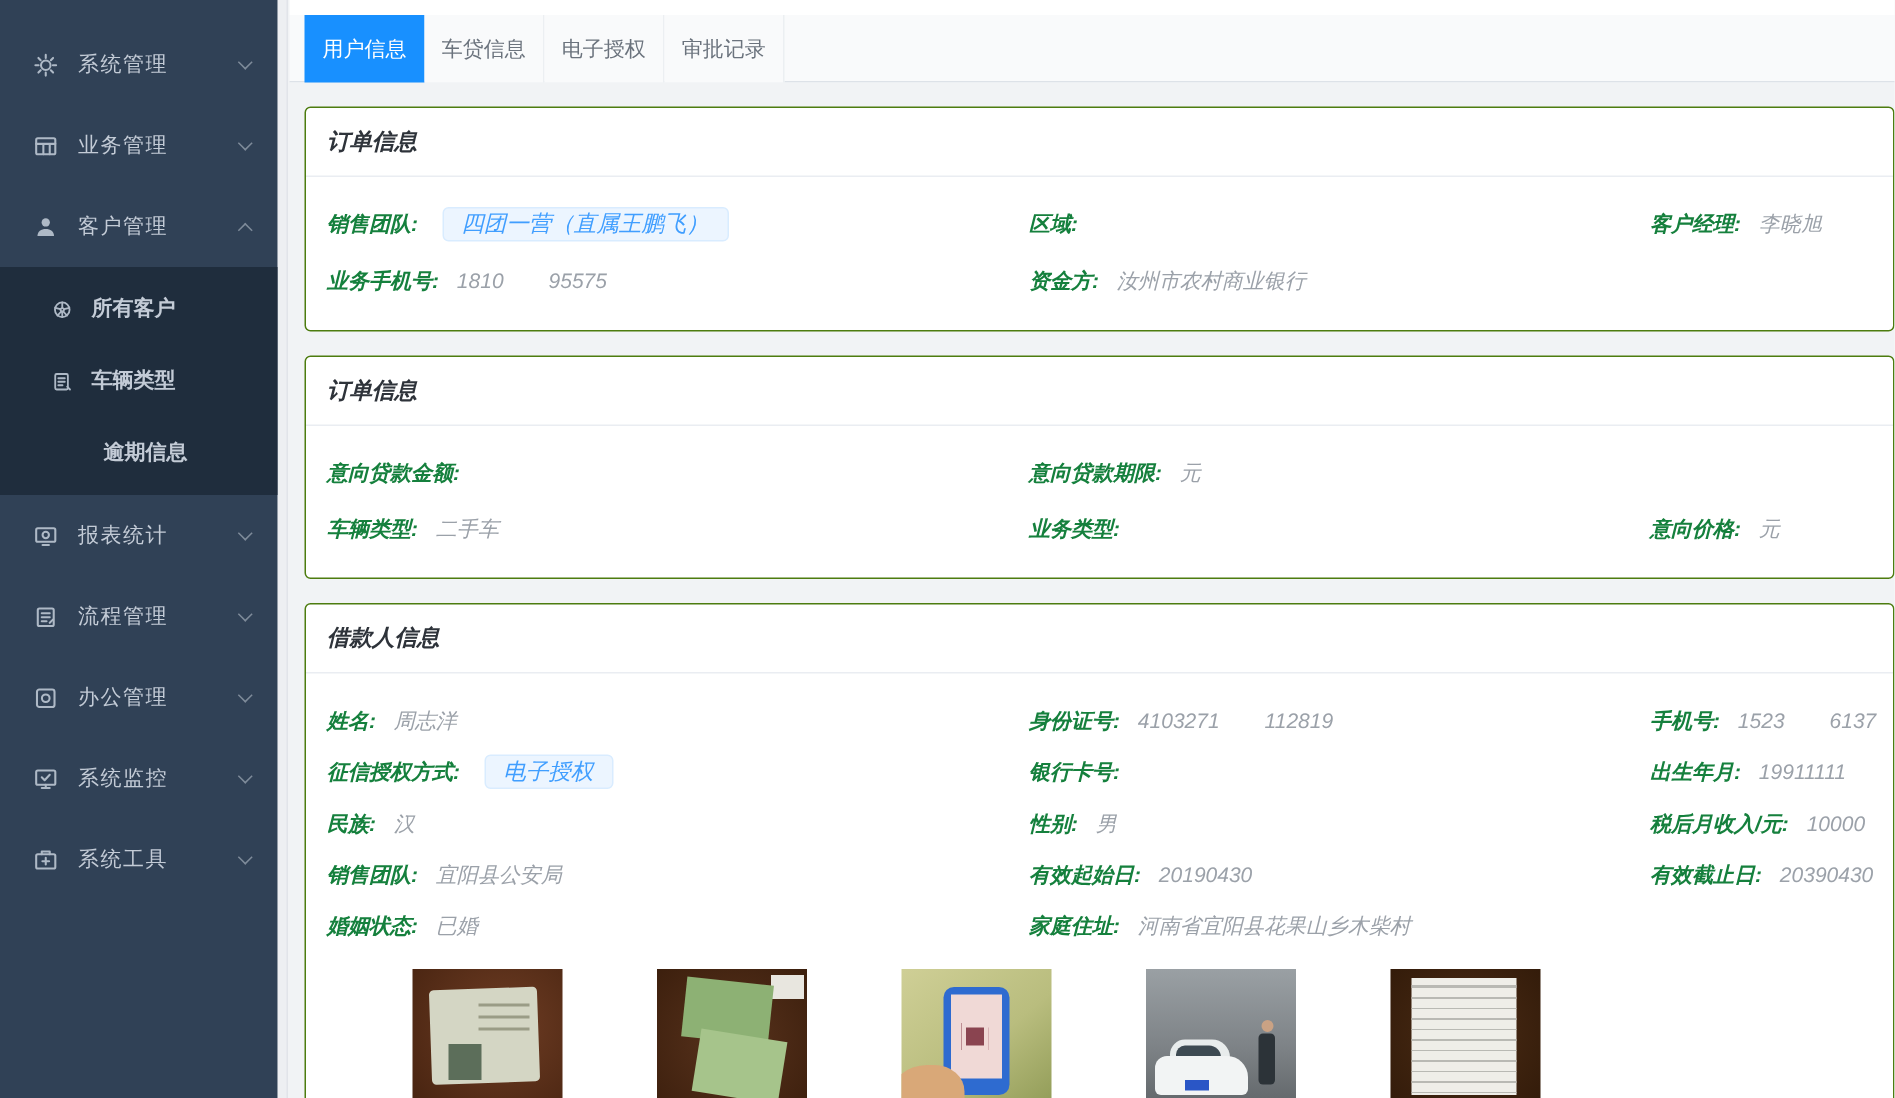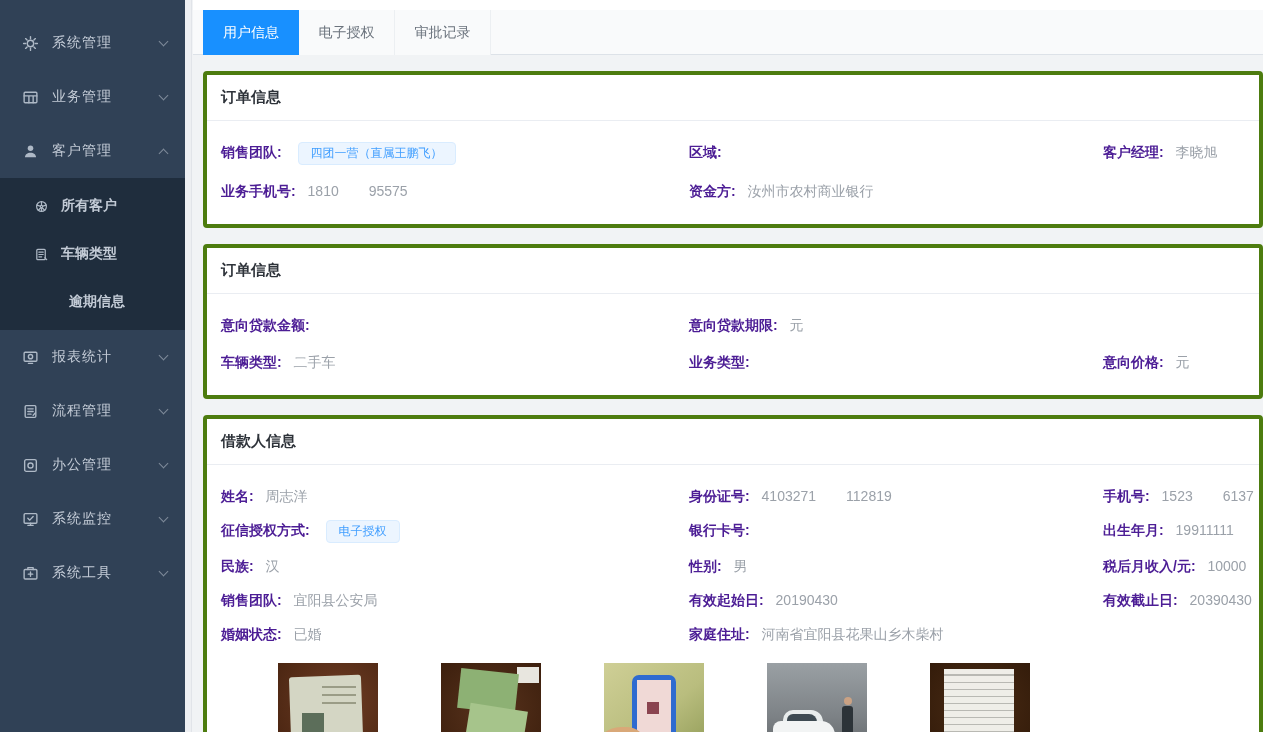--- a/index.html
+++ b/index.html
@@ -27,37 +27,37 @@
   .sub-item.noicon { padding-left:69px; }
 
   
   .main { position:absolute; left:185px; top:0; width:1078px; height:732px; background:#f1f3f5; }
   .gutter { position:absolute; left:0; top:0; width:7px; height:732px;
     background:#edeff2; border-right:1px solid #e1e4e9; }
   .content { position:absolute; left:8px; top:0; right:0; height:732px; }
   .topstrip { height:10px; background:#ffffff; }
   .tabbar { height:45px; background:#f9fafb; border-bottom:1px solid #dde2e8;
     display:flex; padding-left:10px; }
-  .tab { width:96px; height:45px; line-height:45px; text-align:center; font-size:14px;
+  .tab { width:80px; height:45px; line-height:45px; text-align:center; font-size:14px;
     color:#6b737d; cursor:pointer; border-right:1px solid #eceff2; background:#f9fafb; }
   .tab.active { background:#1890ff; color:#fff; border-right:none; }
   .page { padding:16px 0 0 10px; height:677px; background:#f1f3f5; overflow:hidden; }
 
-  .card { background:#fff; border:4px solid #4d7c0f; border-radius:4px; margin-bottom:16px; }
+  .card { background:#fff; border:1px solid #4d7c0f; border-radius:4px; margin-bottom:16px;font-style:italic; }
   .card-title { padding:13px 14px; font-size:15px; font-weight:bold; color:#2e333a;
     border-bottom:1px solid #eaedf2; }
   .card-body { padding:20px 12px 22px 14px; }
   .frow { display:grid; grid-template-columns:468px 414px 1fr; margin-bottom:15px; }
   .card-borrower .frow { margin-bottom:12px; }
   .frow:last-of-type { margin-bottom:0; }
   .fitem { font-size:14px; color:#9ba1a9; white-space:nowrap; line-height:22px; }
-  .flabel { font-weight:bold; color:#4c1d95; margin-right:8px; }
+  .flabel { font-weight:bold; color:#15803d; margin-right:8px; }
   .redact { display:inline-block; width:30px; height:12px; background:#fff; vertical-align:middle; }
   .tag { display:inline-block; background:#ecf5ff; border:1px solid #d9ecff; color:#409eff;
-    border-radius:4px; padding:3px 12px; font-size:12px; line-height:15px; margin-left:4px; }
+    border-radius:4px; padding:3px 12px; font-size:15px; line-height:15px; margin-left:4px; }
 
   
   .photos { display:flex; gap:63px; margin:18px 0 0 57px; }
   .photo-wrap { width:100px; text-align:center; }
   .photo { width:100px; height:96px; position:relative; overflow:hidden; cursor:pointer; }
 
   .ph-idcard { background:radial-gradient(circle at 60% 40%, #6f3d24, #45220f); }
   .ph-idcard .doc { position:absolute; left:12%; top:14%; width:72%; height:66%;
     background:#d4d6c4; transform:rotate(-2deg); border-radius:3px; }
   .ph-idcard .chip { position:absolute; left:24%; top:52%; width:22px; height:24px; background:#5c6e5a; }
@@ -187,20 +187,21 @@
   </div>
 </aside>
 
 <div class="main">
   <div class="gutter"></div>
   <div class="content">
     <div class="topstrip"></div>
 
     <div class="tabbar">
       <div class="tab active">用户信息</div>
+      <div class="tab">车贷信息</div>
       <div class="tab">电子授权</div>
       <div class="tab">审批记录</div>
     </div>
 
     <div class="page">
 
       <div class="card">
         <div class="card-title">订单信息</div>
         <div class="card-body">
           <div class="frow">

